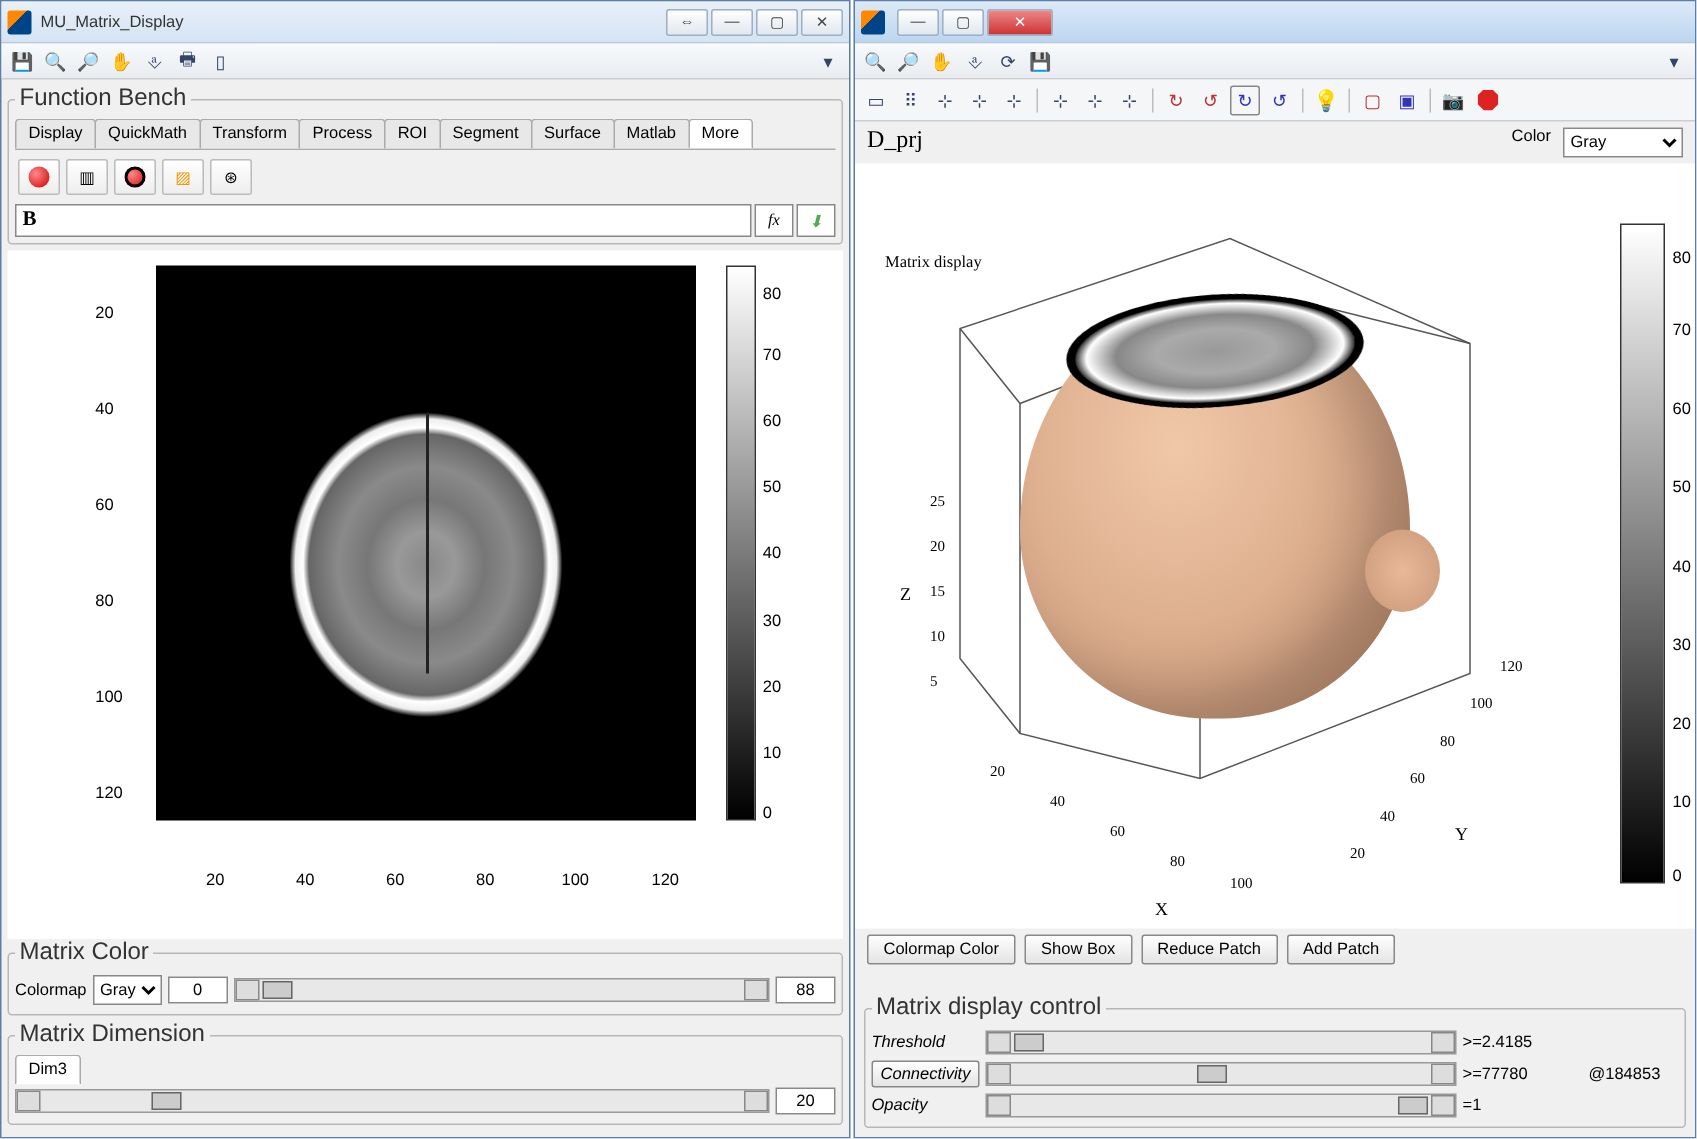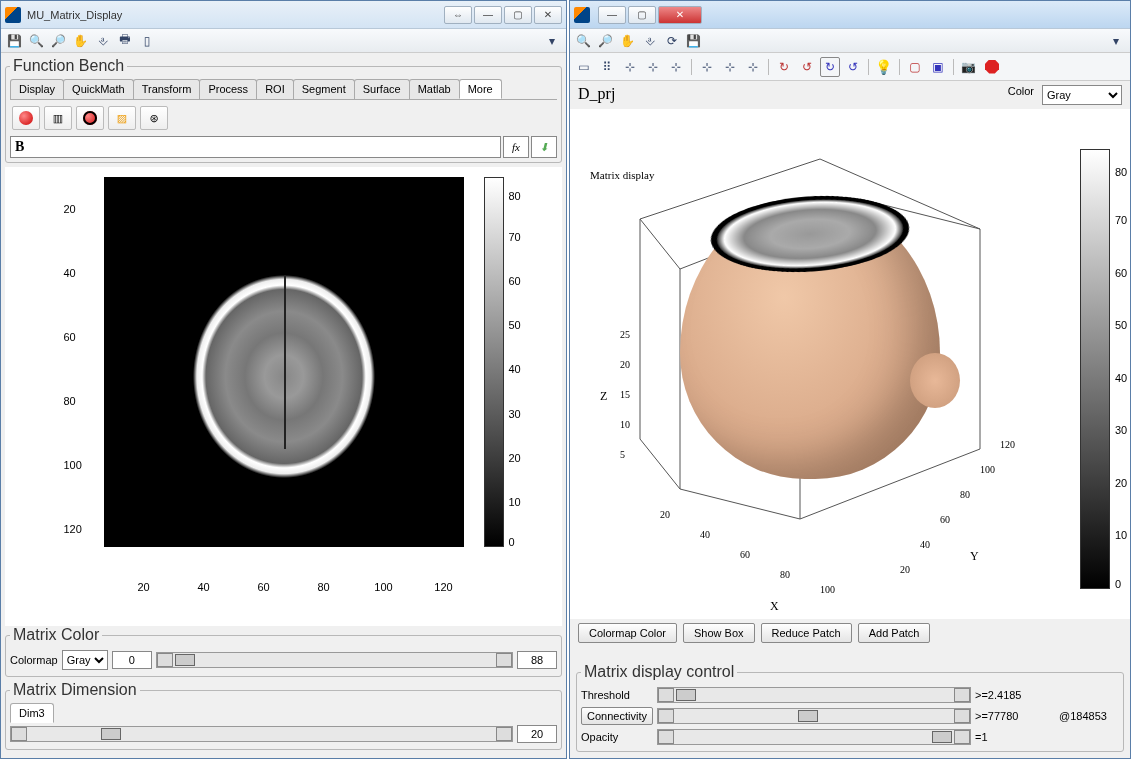--- a/index.html
+++ b/index.html
@@ -200,21 +200,21 @@
   width: 30px; height: 440px;
   background: linear-gradient(to top, #000, #fff);
   border: 1px solid #333;
 }
 .btn {
   padding: 3px 10px; border: 1px solid #888;
   background: linear-gradient(#fefefe,#e4e4e4);
   border-radius: 2px; font-size: 11px; cursor: pointer;
 }
 .btn-row { display: flex; gap: 6px; padding: 4px 8px; }
-.ctrl-label { width: 72px; font-size: 11px; }
+.ctrl-label { width: 72px; font-size: 11px; font-style: italic; }
 .val-label { width: 80px; font-size: 11px; }
 .stop-icon {
   width: 14px; height: 14px; background: #d22;
   clip-path: polygon(30% 0,70% 0,100% 30%,100% 70%,70% 100%,30% 100%,0 70%,0 30%);
 }
 .bulb-icon { color: #cc0; font-size: 14px; }
 .cube-line { stroke: #555; stroke-width: 1; fill: none; }
 </style>
 </head>
 <body>

